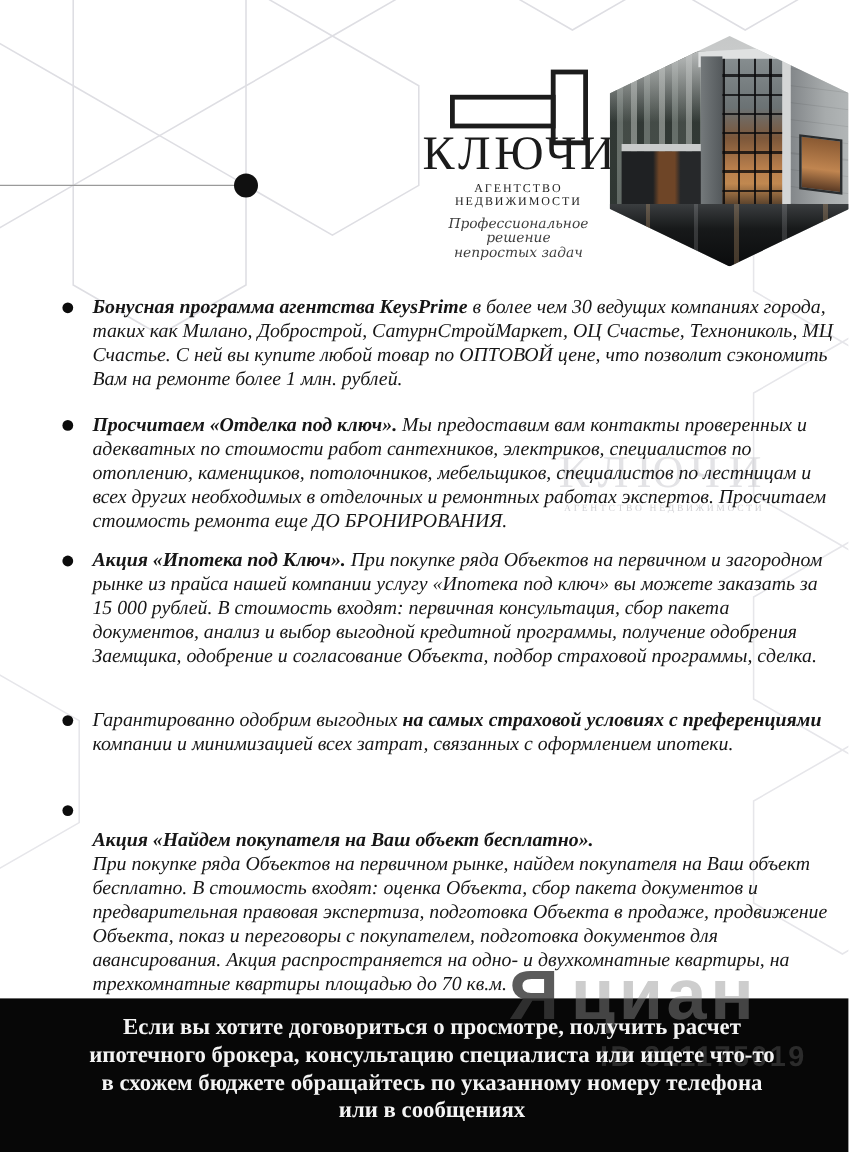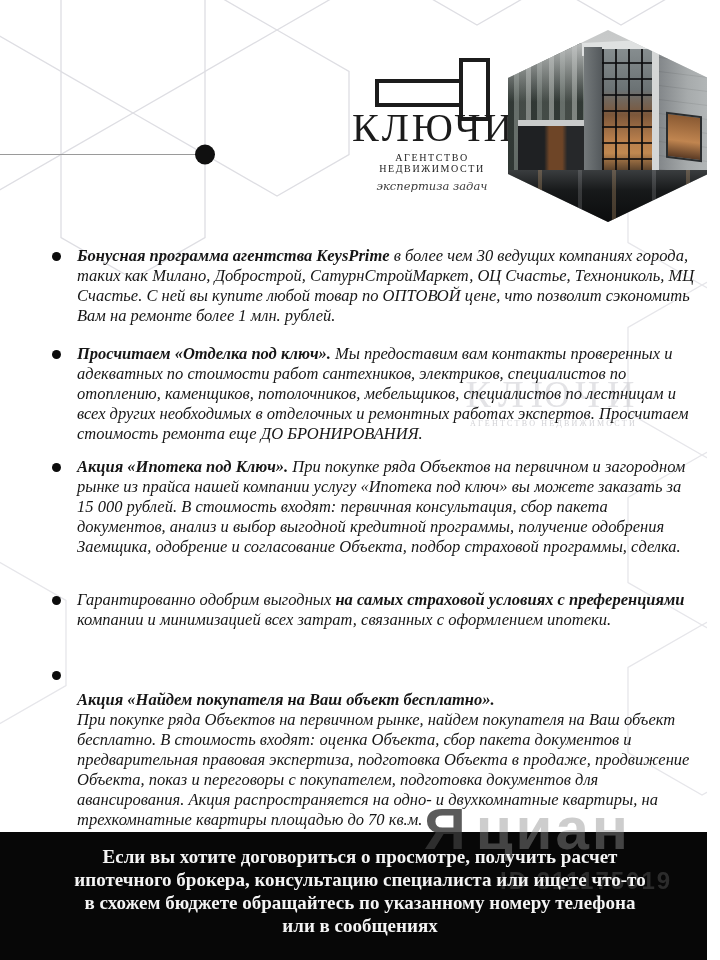--- a/index.html
+++ b/index.html
@@ -121,21 +121,22 @@
   </svg>
 
   <div class="logo">
     <svg class="key-glyph" width="122" height="68" viewBox="0 0 122 68" fill="none">
       <rect x="6" y="25" width="84" height="24" stroke="#1c1c1c" stroke-width="4"></rect>
       <rect x="90" y="4" width="27" height="59" stroke="#1c1c1c" stroke-width="4"></rect>
     </svg>
     <div class="logo-title">КЛЮЧИ</div>
     <div class="logo-subtitle">АГЕНТСТВО НЕДВИЖИМОСТИ</div>
     <div class="logo-tagline">
-      <span style="display:block">экспертиза задач</span>
+      <span style="display:block">Профессиональное решение</span>
+      <span style="display:block">непростых задач</span>
     </div>
   </div>
 
   <div class="hex-photo">
     <div class="ph-trees"></div>
     <div class="ph-wing"></div>
     <div class="ph-fascia"></div>
     <div class="ph-pillar"></div>
     <div class="ph-glass"></div>
     <div class="ph-glass-edge"></div>

